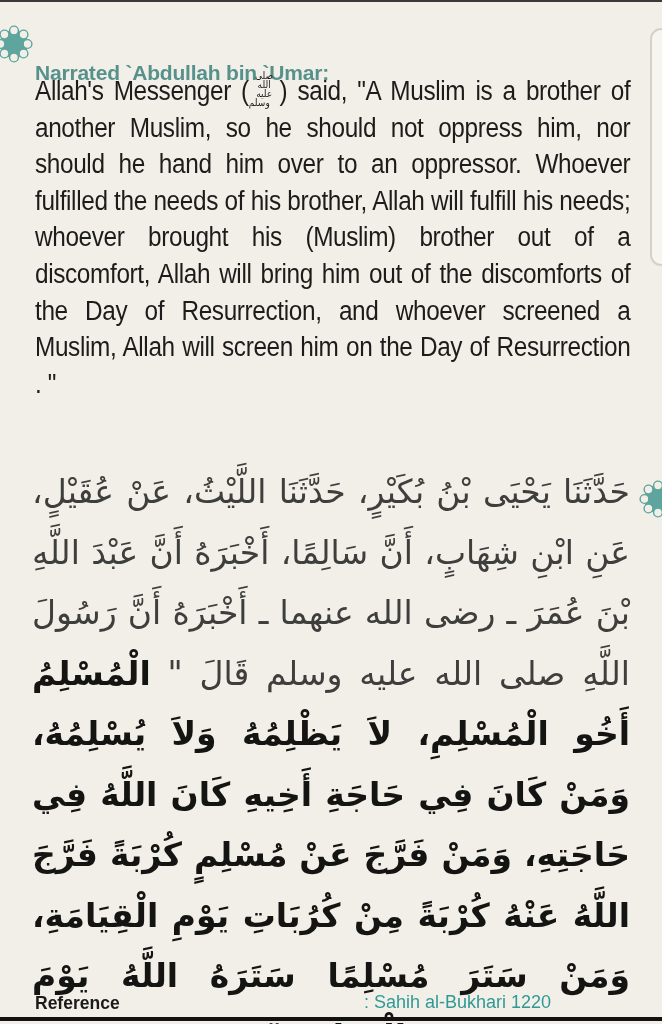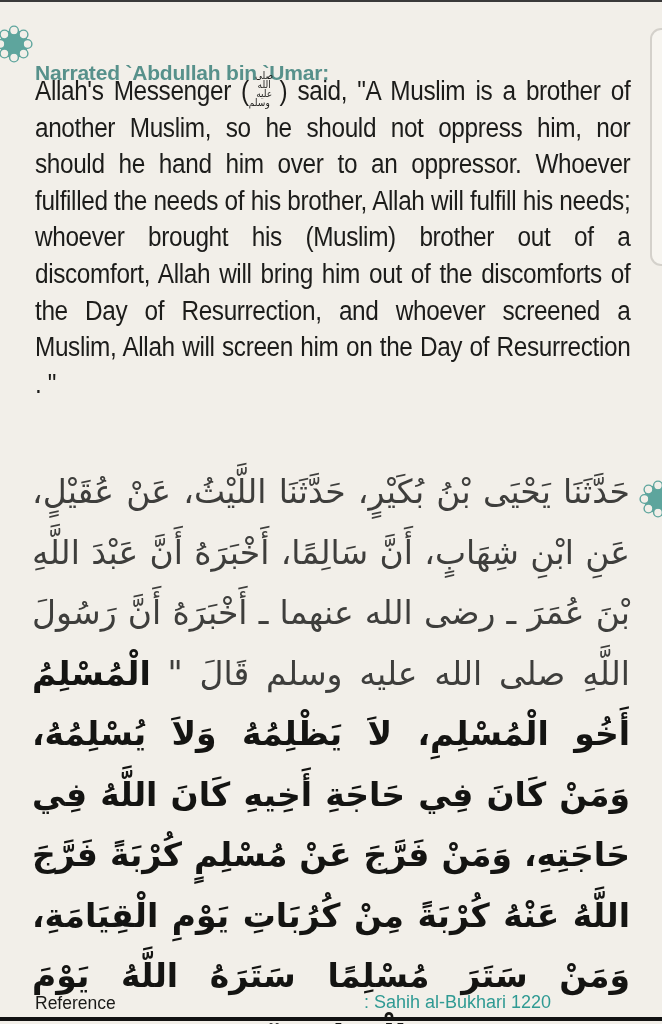--- a/index.html
+++ b/index.html
@@ -55,21 +55,21 @@
     direction: rtl; unicode-bidi: embed;
     font-family: "DejaVu Sans", sans-serif;
     font-size: 33px; line-height: 60.5px;
     text-align: justify; text-align-last: center;
     color: #3e3e3c;
   }
   .arabic .matn { font-weight: 700; color: #141412; }
   
   .reference-label {
     position: absolute; left: 35px; top: 993px;
-    font-size: 17.5px; font-weight: 400; color: #1a1a18;
+    font-size: 17.5px; font-weight: 700; color: #1a1a18;
   }
   .reference-value {
     position: absolute; left: 364px; top: 992px;
     font-size: 18px; font-weight: 400; color: #2f9a93;
     text-decoration: none; cursor: pointer;
   }
   
   .scroll-thumb {
     position: absolute; left: 650px; top: 28px;
     width: 22px; height: 238px;

